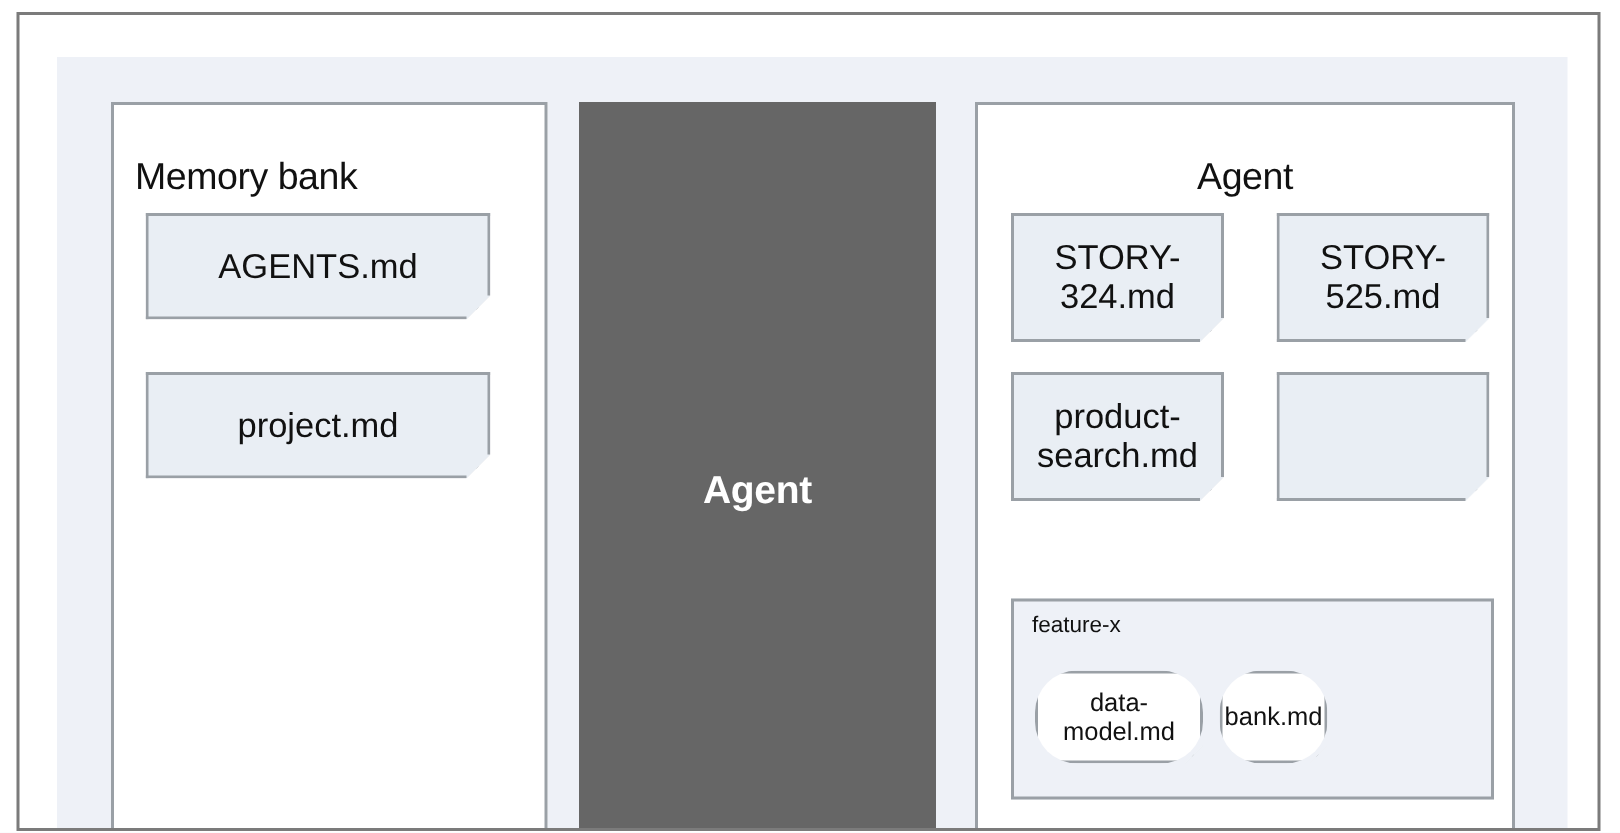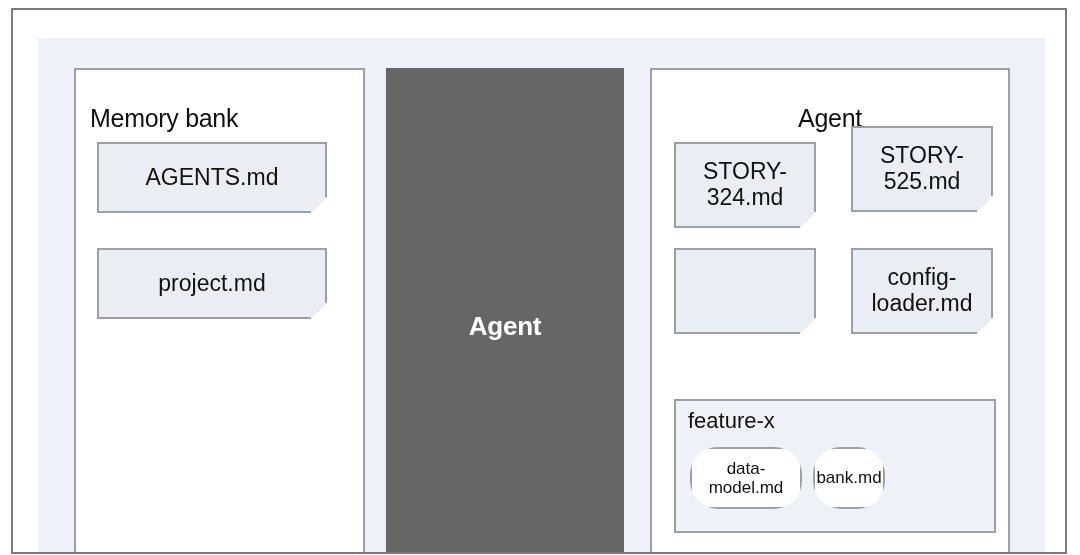--- a/index.html
+++ b/index.html
@@ -198,21 +198,21 @@
     border: 2px solid #9aa0a6;
     box-sizing: border-box;
   }
   #group-feature-x {
     left: 22px;
     top: 329px;
     width: 322px;
     height: 134px;
   }
   .group-title {
-    font-size: 22px;
+    font-size: 15px;
     color: #111111;
     padding: 7px 0 0 12px;
   }
   .fx-card {
     height: 62px;
     font-size: 17px;
     --fold: 12px;
     top: 46px;
   }
 </style>
@@ -243,31 +243,31 @@
     </div>
 
     <div class="panel" id="panel-specs">
       <div class="panel-title">Agent</div>
 
       <div class="file-card sp-card" style="left:22px; top:72px">
         <span class="label">STORY-324.md</span>
         <span class="fold"></span>
       </div>
 
-      <div class="file-card sp-card" style="left:199px; top:56px">
+      <div class="file-card sp-card" style="left:199px; top:72px">
         <span class="label">STORY-525.md</span>
         <span class="fold"></span>
       </div>
 
       <div class="file-card sp-card" style="left:22px; top:178px">
+        <span class="label">product-search.md</span>
         <span class="fold"></span>
       </div>
 
       <div class="file-card sp-card" style="left:199px; top:178px">
-        <span class="label">config-loader.md</span>
         <span class="fold"></span>
       </div>
 
       <div class="file-group" id="group-feature-x">
         <div class="group-title">feature-x</div>
 
         <div class="file-card fx-card white" style="left:14px; width:112px">
           <span class="label">data-model.md</span>
           <span class="fold"></span>
         </div>

